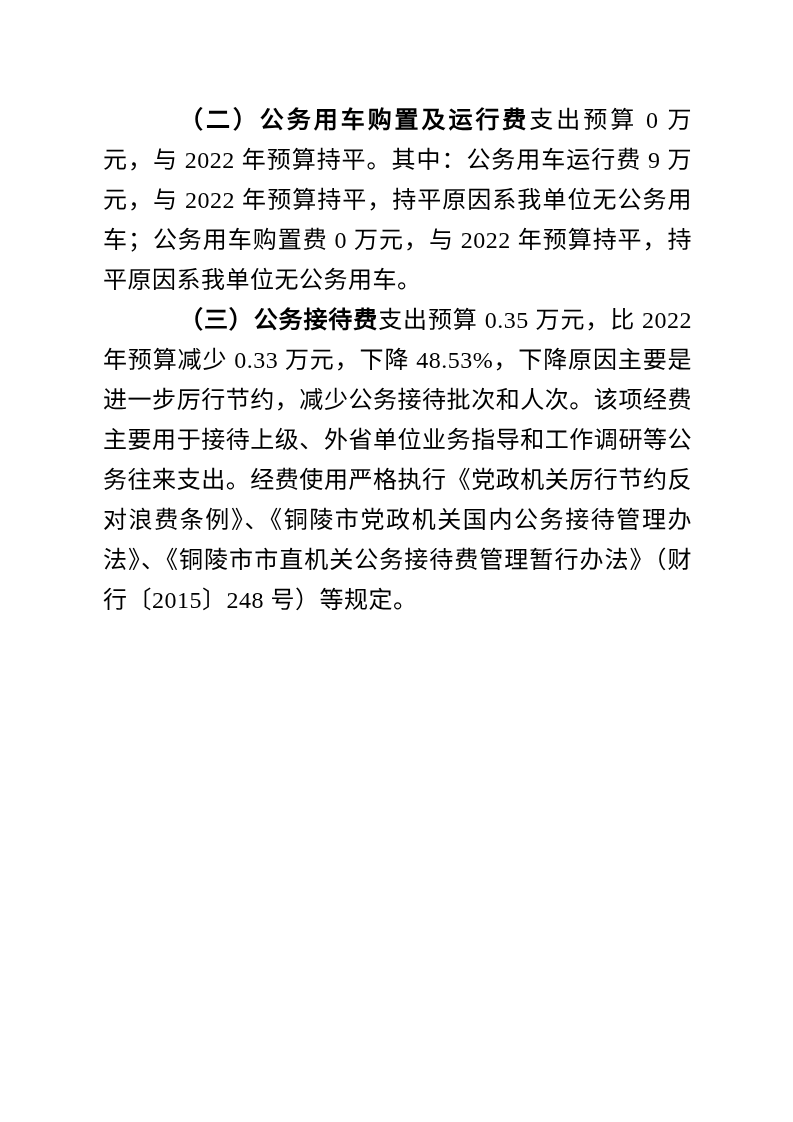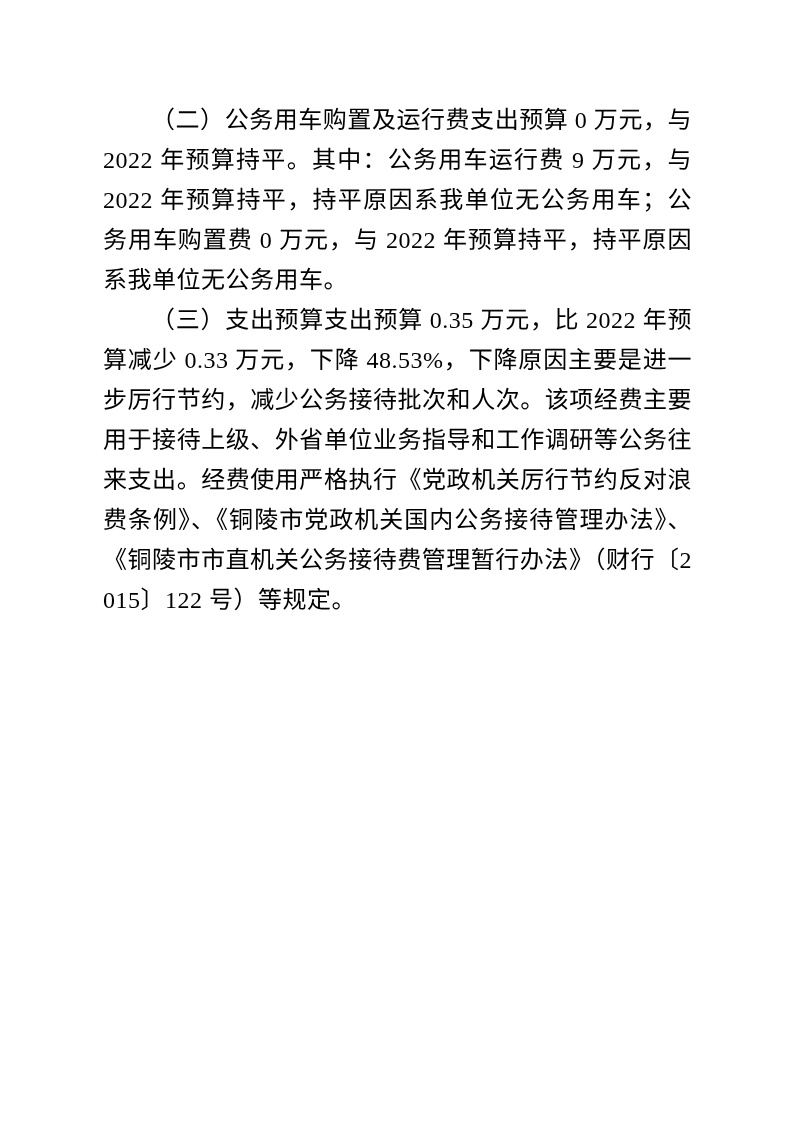--- a/index.html
+++ b/index.html
@@ -27,24 +27,25 @@
     font-size: 24px;
     line-height: 40px;
     color: #000000;
     text-align: justify;
     text-justify: inter-character;
     text-indent: 48px;
     letter-spacing: 0.5px;
     word-break: break-all;
   }
   .para .lead {
-    font-weight: normal;
+    font-weight: bold;
+    margin-left: 28px;
   }
 </style>
 </head>
 <body>
 
 <div class="page">
   <div class="doc-content">
     <p class="para"><span class="lead">（二）公务用车购置及运行费</span><span class="body-text">支出预算 0 万元，与 2022 年预算持平。其中：公务用车运行费 9 万元，与 2022 年预算持平，持平原因系我单位无公务用车；公务用车购置费 0 万元，与 2022 年预算持平，持平原因系我单位无公务用车。</span></p>
-    <p class="para"><span class="lead">（三）支出预算</span><span class="body-text">支出预算 0.35 万元，比 2022 年预算减少 0.33 万元，下降 48.53%，下降原因主要是进一步厉行节约，减少公务接待批次和人次。该项经费主要用于接待上级、外省单位业务指导和工作调研等公务往来支出。经费使用严格执行《党政机关厉行节约反对浪费条例》、《铜陵市党政机关国内公务接待管理办法》、《铜陵市市直机关公务接待费管理暂行办法》（财行〔2015〕122 号）等规定。</span></p>
+    <p class="para"><span class="lead">（三）公务接待费</span><span class="body-text">支出预算 0.35 万元，比 2022 年预算减少 0.33 万元，下降 48.53%，下降原因主要是进一步厉行节约，减少公务接待批次和人次。该项经费主要用于接待上级、外省单位业务指导和工作调研等公务往来支出。经费使用严格执行《党政机关厉行节约反对浪费条例》、《铜陵市党政机关国内公务接待管理办法》、《铜陵市市直机关公务接待费管理暂行办法》（财行〔2015〕248 号）等规定。</span></p>
   </div>
 </div>
 
 </body></html>

